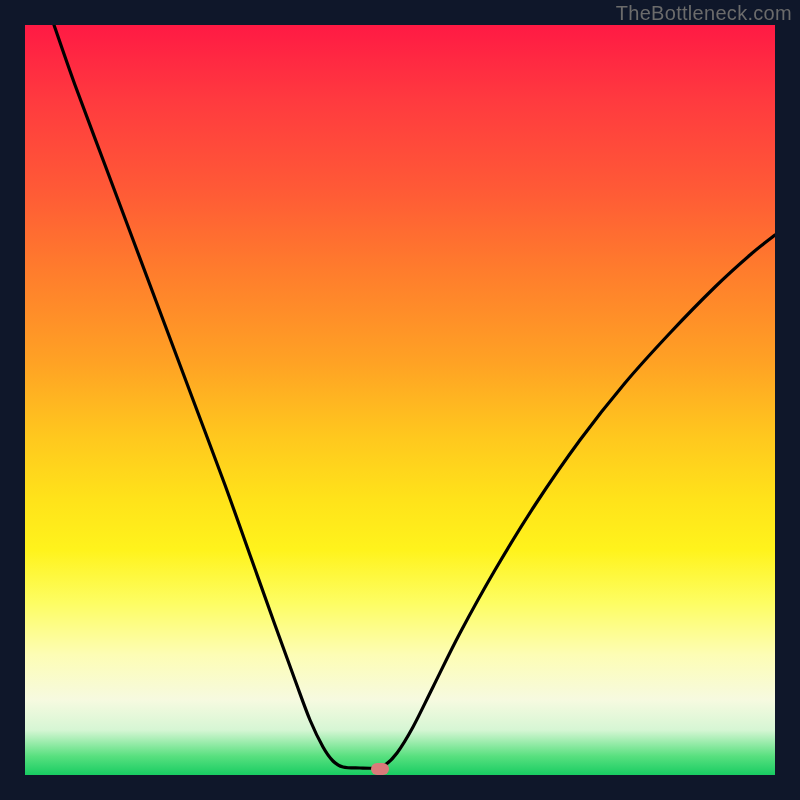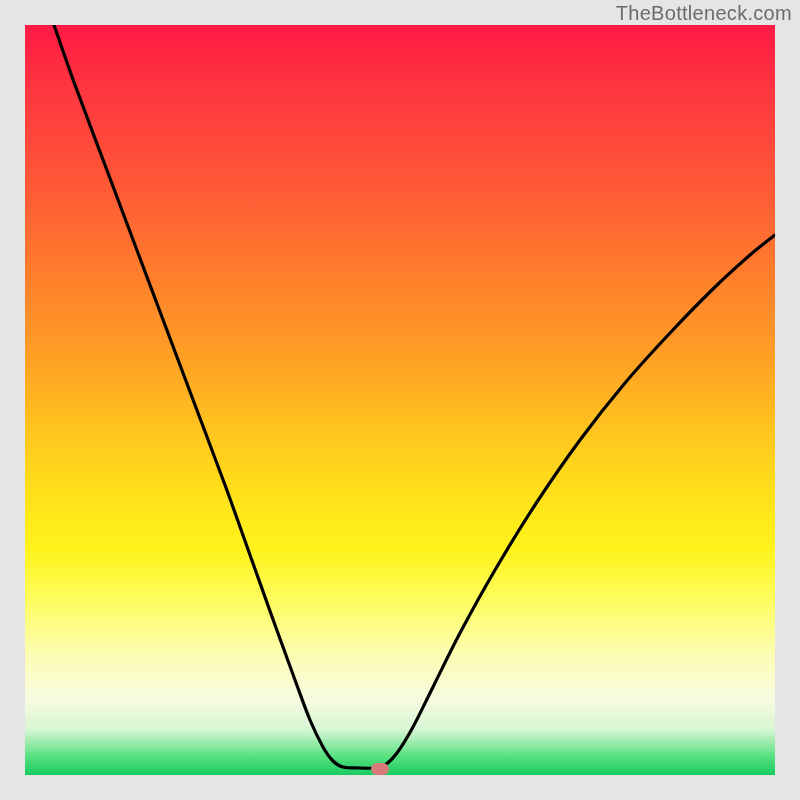--- a/index.html
+++ b/index.html
@@ -10,21 +10,21 @@
     background: #000;
     overflow: hidden;
     font-family: Arial, Helvetica, sans-serif;
   }
   .frame {
     position: absolute;
     left: 0;
     top: 0;
     width: 800px;
     height: 800px;
-    background: #e5e5e5;
+    background: #0f172a;
   }
   .plot {
     position: absolute;
     left: 25px;
     top: 25px;
     width: 750px;
     height: 750px;
     
     background: linear-gradient(
       to bottom,

